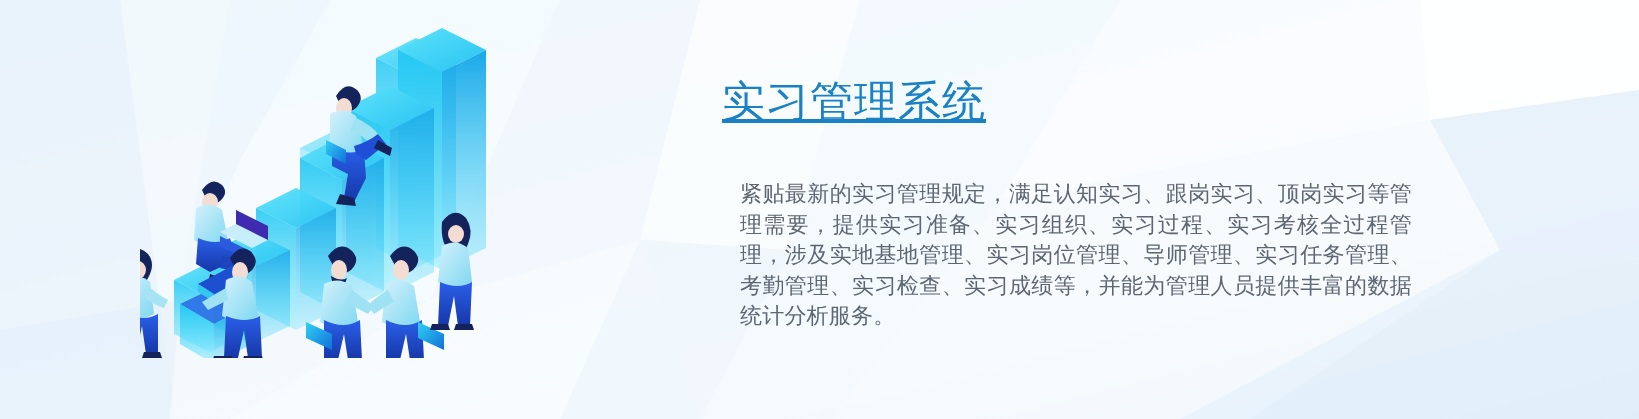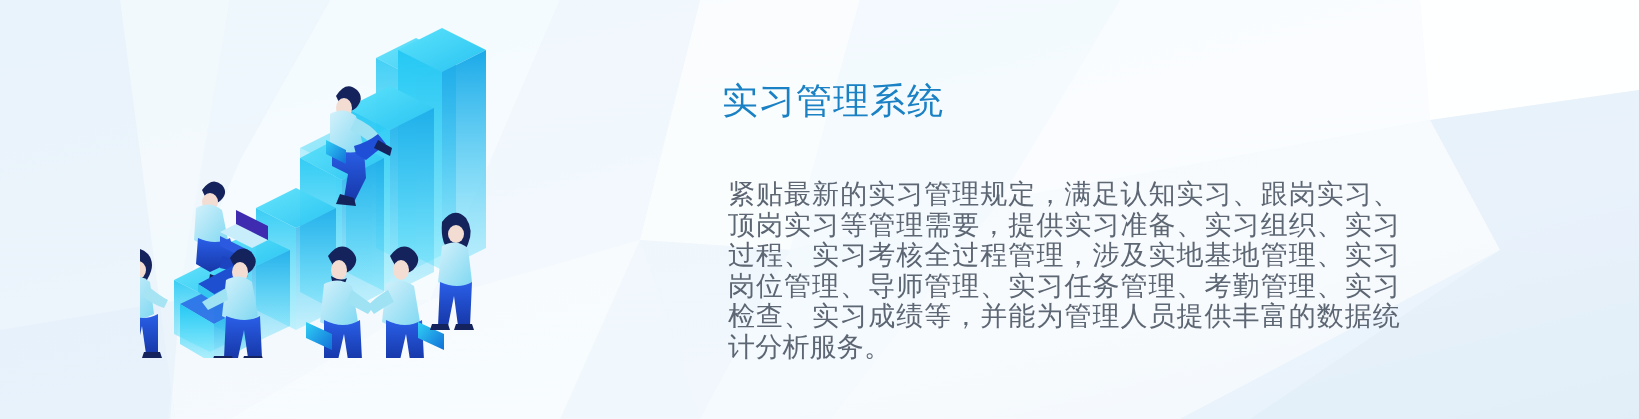--- a/index.html
+++ b/index.html
@@ -39,31 +39,32 @@
 
   
   .text-block {
     position: absolute;
     left: 722px;
     top: 72px;
     width: 690px;
   }
   .banner-title {
     margin: 0;
-    font-size: 36px;
+    font-size: 43px;
     line-height: 58px;
     font-weight: 400;
     color: #1a81c4;
     letter-spacing: 1px;
     white-space: nowrap;
+    text-decoration: underline;
   }
   .banner-desc {
-    margin: 6px;
+    margin: 18px;
     margin-top: 49px;
-    font-size: 27px;
+    font-size: 22px;
     line-height: 30.5px;
     color: #5d6673;
     letter-spacing: 0.2px;
     text-align: justify;
     width: 672px;
   }
 </style>
 </head>
 <body>
 

